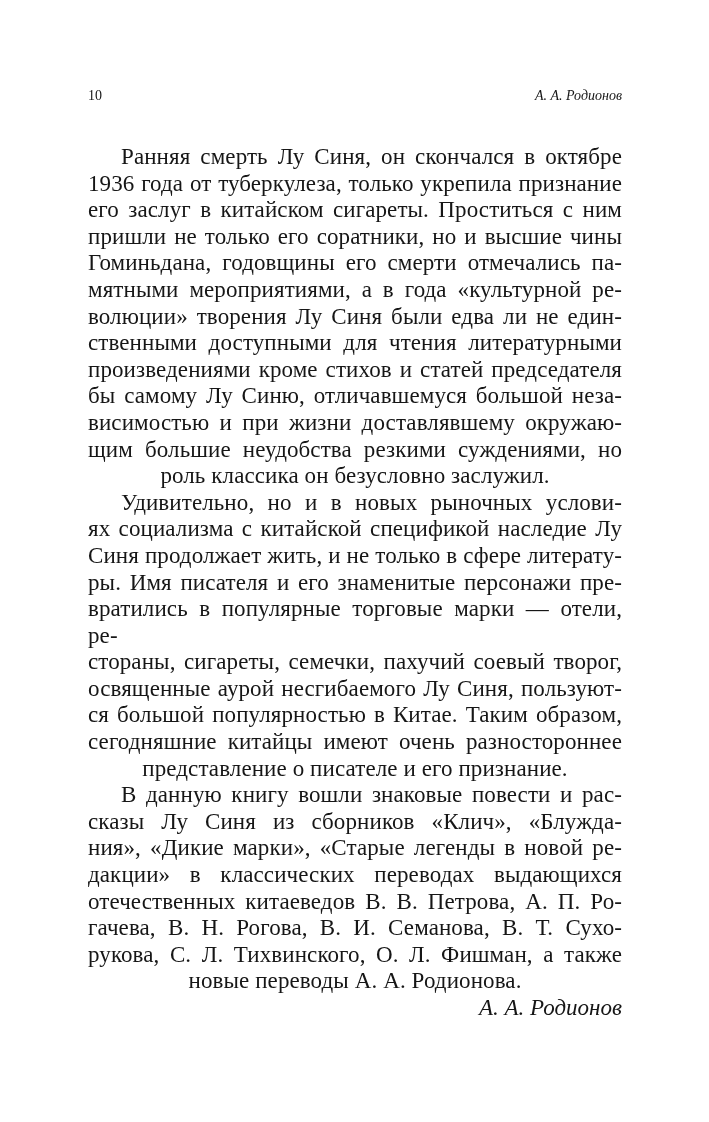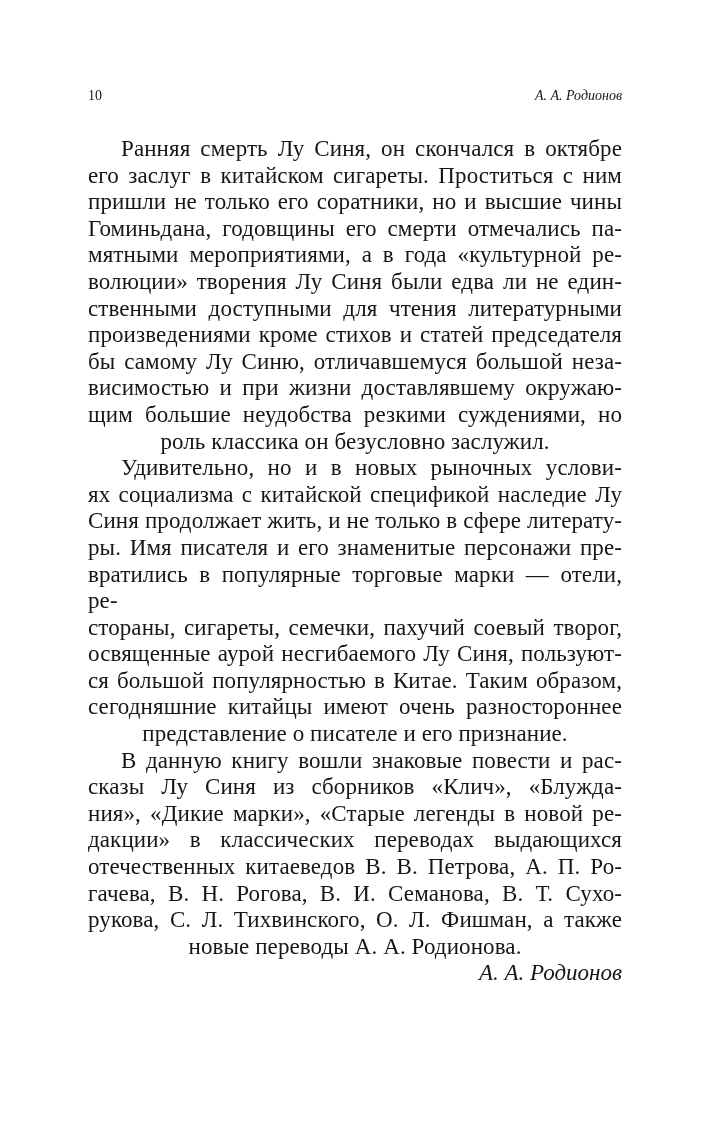--- a/index.html
+++ b/index.html
@@ -36,21 +36,21 @@
     font-size: 14px;
     line-height: 24px;
   }
   .running-head .page-number {
     font-style: normal;
   }
   .running-head .running-title {
     font-style: italic;
   }
   .body-text {
-    margin-top: 28px;
+    margin-top: 36px;
     font-size: 23px;
     line-height: 26.6px;
     letter-spacing: 0.1px;
   }
   .para {
     margin: 0;
     padding: 0;
   }
   .line {
     text-align: justify;
@@ -76,20 +76,21 @@
 
 <div class="page">
   <div class="content">
     <div class="running-head">
       <span class="page-number">10</span>
       <span class="running-title">А. А. Родионов</span>
     </div>
     <div class="body-text">
         <div class="para">
           <div class="line first">Ранняя смерть Лу Синя, он скончался в октябре</div>
+          <div class="line">1936 года от туберкулеза, только укрепила признание</div>
           <div class="line">его заслуг в китайском сигареты. Проститься с ним</div>
           <div class="line">пришли не только его соратники, но и высшие чины</div>
           <div class="line">Гоминьдана, годовщины его смерти отмечались па-</div>
           <div class="line">мятными мероприятиями, а в года «культурной ре-</div>
           <div class="line">волюции» творения Лу Синя были едва ли не един-</div>
           <div class="line">ственными доступными для чтения литературными</div>
           <div class="line">произведениями кроме стихов и статей председателя</div>
           <div class="line">бы самому Лу Синю, отличавшемуся большой неза-</div>
           <div class="line">висимостью и при жизни доставлявшему окружаю-</div>
           <div class="line">щим большие неудобства резкими суждениями, но</div>

